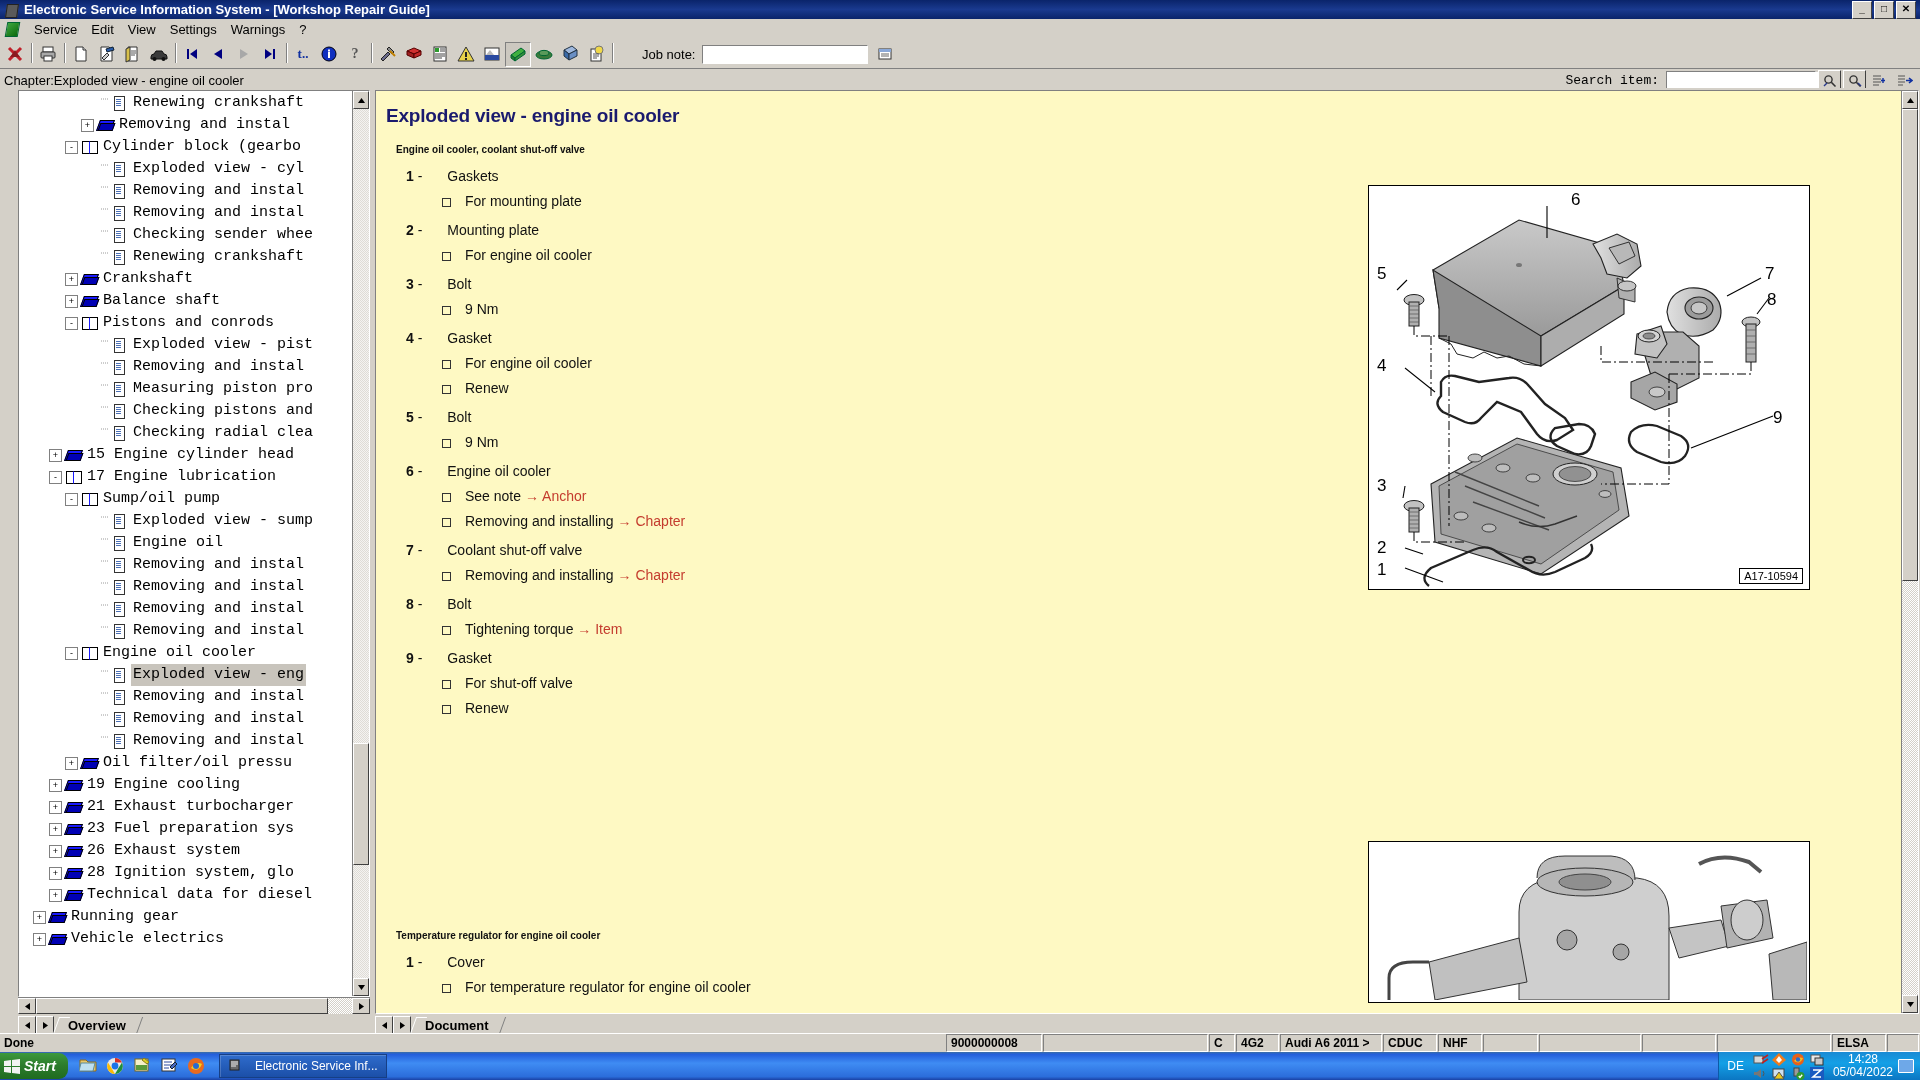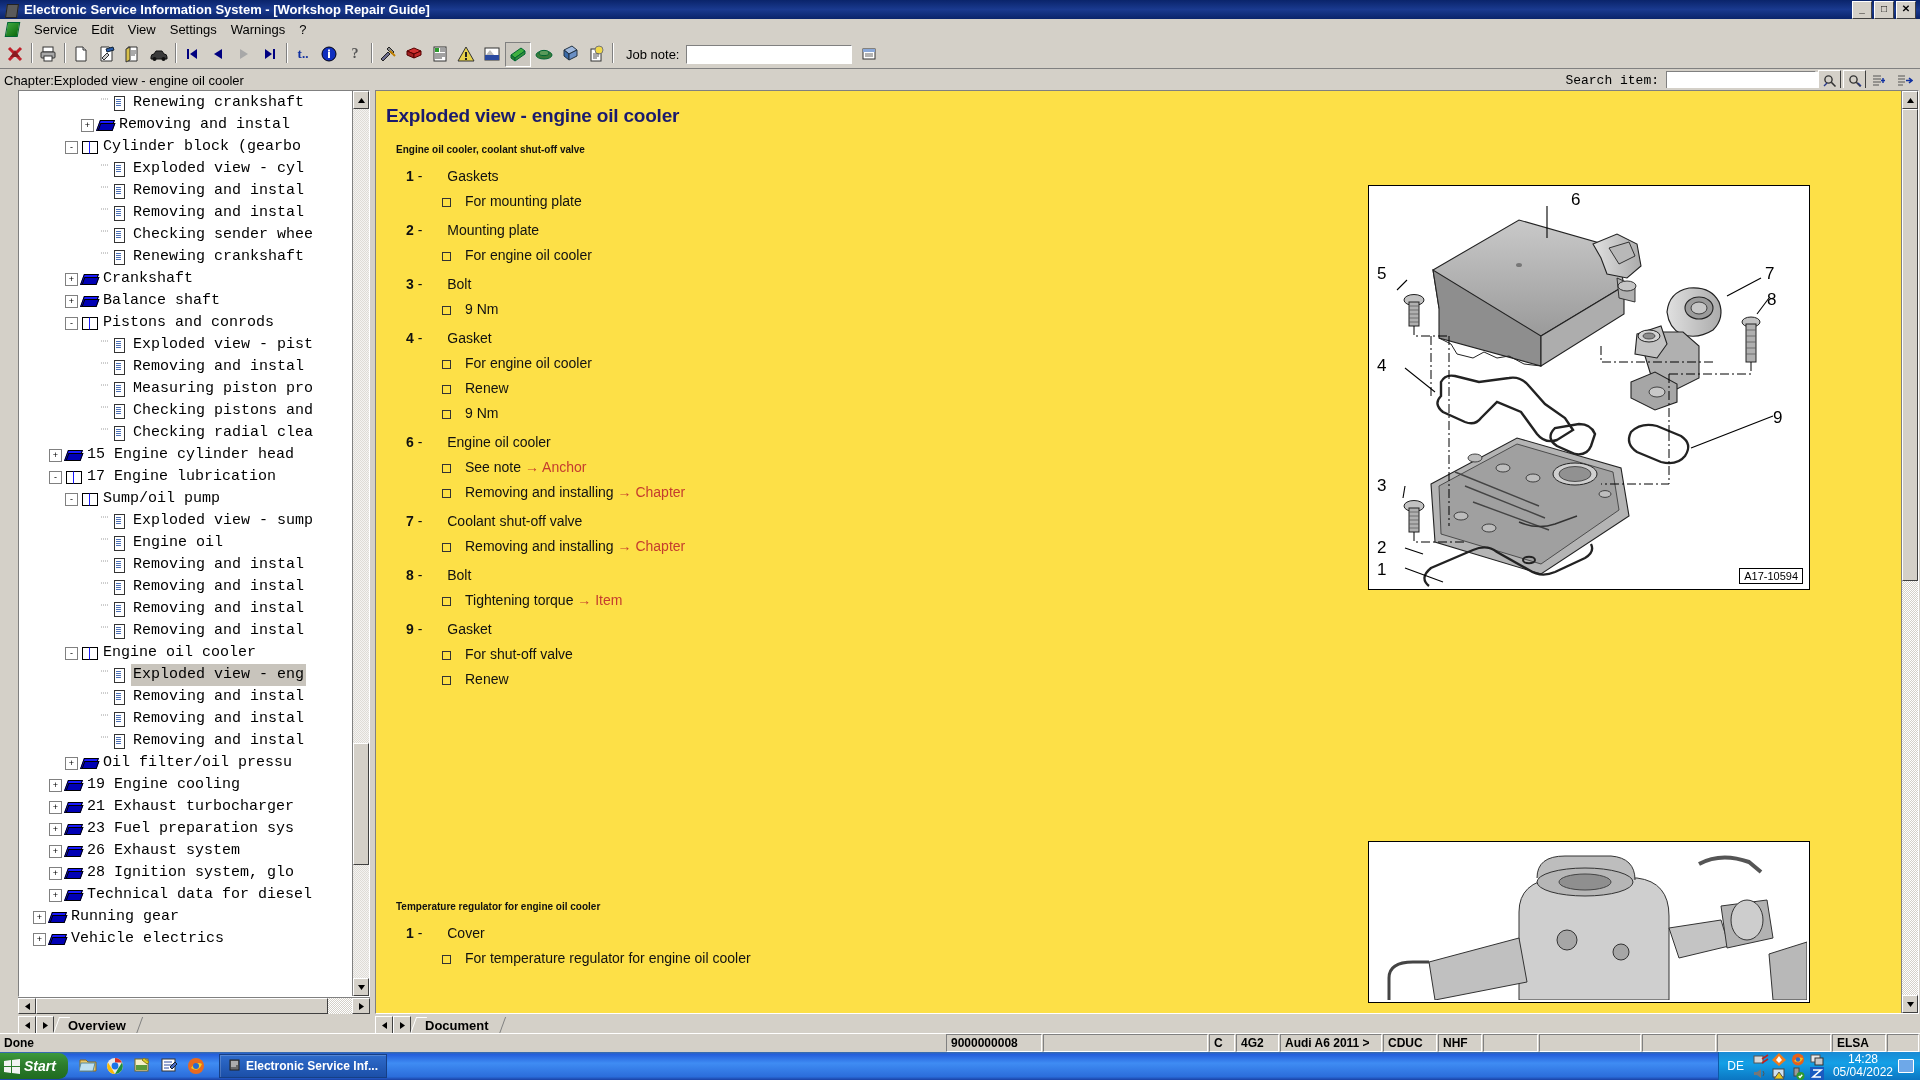--- a/index.html
+++ b/index.html
@@ -59,21 +59,21 @@
     position:relative;
     border:1px solid transparent;
   }
   .tbtn.pressed{
     border-top:1px solid #808080;border-left:1px solid #808080;
     border-right:1px solid #fff;border-bottom:1px solid #fff;
     background:#ccc8c0;
   }
   .tsep{width:7px;height:22px;display:flex;justify-content:center;}
   .tsep::before{content:"";width:1px;height:20px;background:#808080;border-right:1px solid #fff;}
-  .jobnote{display:flex;align-items:center;margin-left:10px;font-size:13px;}
+  .jobnote{display:flex;align-items:center;margin-left:26px;font-size:13px;}
   .jobnote label{margin-right:6px;}
   .jobnote input{
     width:160px;height:17px;font-size:12px;
     border-top:1px solid #808080;border-left:1px solid #808080;
     border-right:1px solid #fff;border-bottom:1px solid #fff;
     background:#fff;outline:none;padding:0 2px;
     font-family:"Liberation Sans",sans-serif;
   }
   
   .subbar{
@@ -230,21 +230,21 @@
   
   .splitter{width:4px;background:#d4d0c8;}
   
   .rightpane{flex:1;display:flex;flex-direction:column;padding:2px 1px 0 0;}
   .docbox{
     flex:1;background:#fff;overflow:hidden;position:relative;display:flex;
     border-top:1px solid #808080;border-left:1px solid #808080;
     border-right:1px solid #fff;border-bottom:1px solid #fff;
   }
   .doc{
-    flex:1;position:relative;overflow:hidden;background:#fde047;
+    flex:1;position:relative;overflow:hidden;background:#fef9c3;
   }
   .docinner{position:absolute;left:0;top:0;right:0;padding:14px 0 0 10px;}
   h1.doctitle{
     font-size:19px;color:#1a1a6e;margin:0 0 0 0;font-weight:bold;
     letter-spacing:-0.2px;
   }
   .subhead{font-size:10px;font-weight:bold;color:#111;margin-top:17px;margin-left:10px;}
   .itemrow{margin-top:13px;font-size:14px;color:#111;}
   .itemrow .num{font-weight:bold;margin-left:20px;}
   .itemrow .dash{font-weight:normal;}
@@ -288,23 +288,23 @@
   .startbtn{
     height:26px;margin:1px 3px 1px 0;padding:0 12px 0 4px;
     background:linear-gradient(to bottom,#3c993c,#2d7d2d 45%,#1f6b1f);
     border-top-right-radius:9px;border-bottom-right-radius:9px;
     color:#fff;font-weight:bold;font-size:14px;font-style:italic;
     display:flex;align-items:center;gap:4px;
   }
   .qlaunch{display:flex;align-items:center;gap:9px;padding:0 8px;}
   .qicon{width:18px;height:18px;position:relative;display:inline-block;}
   .taskitem{
-    height:22px;margin-left:6px;padding:0 8px;display:flex;align-items:center;gap:5px;
+    height:22px;margin-left:6px;padding:0 8px;display:flex;align-items:center;gap:14px;
     background:linear-gradient(to bottom,#2f6ccc,#1b4fa8);
-    border:1px solid #163f85;color:#fff;font-size:12px;font-weight:bold;
+    border:1px solid #163f85;color:#fff;font-size:12px;font-weight:normal;
     box-shadow:inset 1px 1px 0 rgba(255,255,255,.18);
   }
   .tray{
     margin-left:auto;height:28px;display:flex;align-items:center;
     background:linear-gradient(to bottom,#1a8ad4 0%,#14a0e6 40%,#0b76c2 100%);
     padding:0 6px 0 8px;gap:5px;border-left:1px solid #0c5aa8;
   }
   .traygrid{display:grid;grid-template-columns:repeat(4,18px);grid-auto-rows:13px;gap:1px;align-items:center;}
   .trayicon{width:16px;height:13px;position:relative;}
   .clock{color:#fff;font-size:12px;text-align:center;line-height:13px;font-weight:normal;}
@@ -889,20 +889,21 @@
             </div>
             <div class="itemrow"><span class="num">4</span><span class="dash"> - </span><span class="name">Gasket</span></div>
             <div class="subitem">
               <span class="bullet"></span>
               <span><span>For engine oil cooler</span></span>
             </div>
             <div class="subitem">
               <span class="bullet"></span>
               <span><span>Renew</span></span>
             </div>
+            <div class="itemrow"><span class="num">5</span><span class="dash"> - </span><span class="name">Bolt</span></div>
             <div class="subitem">
               <span class="bullet"></span>
               <span><span>9 Nm</span></span>
             </div>
             <div class="itemrow"><span class="num">6</span><span class="dash"> - </span><span class="name">Engine oil cooler</span></div>
             <div class="subitem">
               <span class="bullet"></span>
               <span><span>See note </span><span class="arr">→ </span><span class="lnk">Anchor</span></span>
             </div>
             <div class="subitem">

